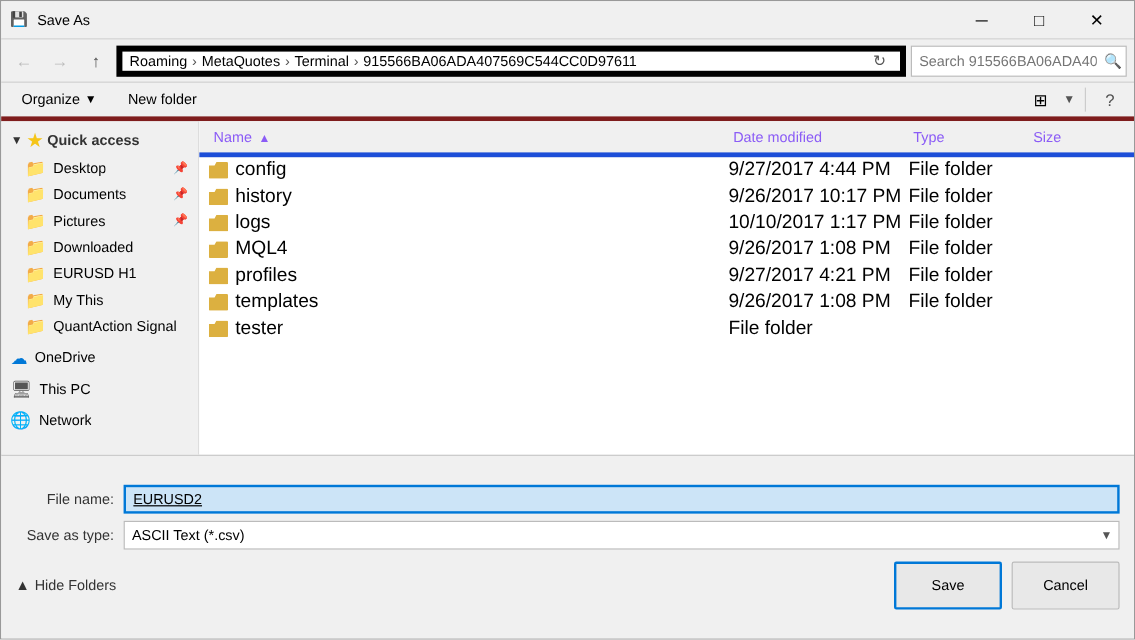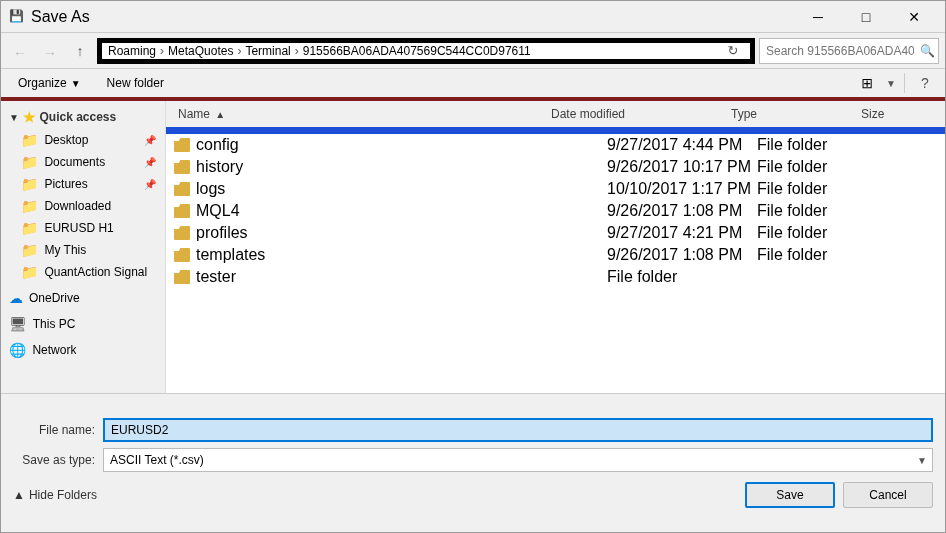--- a/index.html
+++ b/index.html
@@ -18,21 +18,21 @@
     
     .title-bar {
       background: #f0f0f0;
       height: 32px;
       display: flex;
       align-items: center;
       padding: 0 8px;
       border-bottom: 1px solid #ccc;
     }
     .title-bar-icon { width: 16px; height: 16px; margin-right: 6px; }
-    .title-bar-title { flex: 1; font-size: 16px; color: #000; }
+    .title-bar-title { flex: 1; font-size: 12px; color: #000; }
     .title-bar-controls { display: flex; gap: 2px; }
     .title-bar-btn {
       width: 46px; height: 32px;
       border: none; background: transparent;
       font-size: 14px; cursor: pointer; display: flex; align-items: center; justify-content: center;
     }
 
     
     .address-row {
       height: 36px;
@@ -159,24 +159,24 @@
     
     .file-list {
       flex: 1;
       background: #fff;
       overflow-y: auto;
     }
     .file-list-header {
       display: grid;
       grid-template-columns: 1fr 150px 100px 80px;
       padding: 4px 8px;
-      border-bottom: 7px solid #1d4ed8;
+      border-bottom: 4px solid #1d4ed8;
       background: #f0f0f0;
       position: sticky; top: 0;
-      font-size: 12px; color: #404040; gap: 30px;
+      font-size: 12px; color: #8b5cf6;
     }
     .file-list-header .col {
       padding: 2px 4px;
       cursor: pointer;
       user-select: none;
     }
     .sort-indicator { font-size: 10px; margin-left: 2px; }
     .file-row {
       display: grid;
       grid-template-columns: 1fr 150px 100px 80px;
@@ -209,20 +209,21 @@
       font-size: 12px; color: #333;
     }
     .form-input {
       flex: 1;
       height: 24px;
       border: 2px solid #0078d7;
       padding: 0 6px;
       font-size: 12px;
       outline: none;
       background: #fff;
+      text-decoration: underline;
     }
     .select-wrapper {
       flex: 1; position: relative; display: flex; align-items: center;
     }
     .select-wrapper select {
       width: 100%; height: 24px;
       border: 1px solid #bbb;
       padding: 0 24px 0 6px;
       font-size: 12px;
       background: #fff;
@@ -232,21 +233,21 @@
     }
     .select-chevron {
       position: absolute; right: 6px; pointer-events: none;
       font-size: 10px; color: #555;
     }
     .action-row {
       display: flex; justify-content: flex-end;
       gap: 8px; padding-top: 4px;
     }
     .action-btn {
-      width: 90px; height: 26px;
+      width: 90px; height: 40px;
       border: 1px solid #bbb; background: #e8e8e8;
       font-size: 12px; cursor: pointer;
       border-radius: 2px;
     }
     .action-btn.primary {
       background: #e8e8e8;
       border: 2px solid #0078d7;
       font-weight: 400;
     }
 

